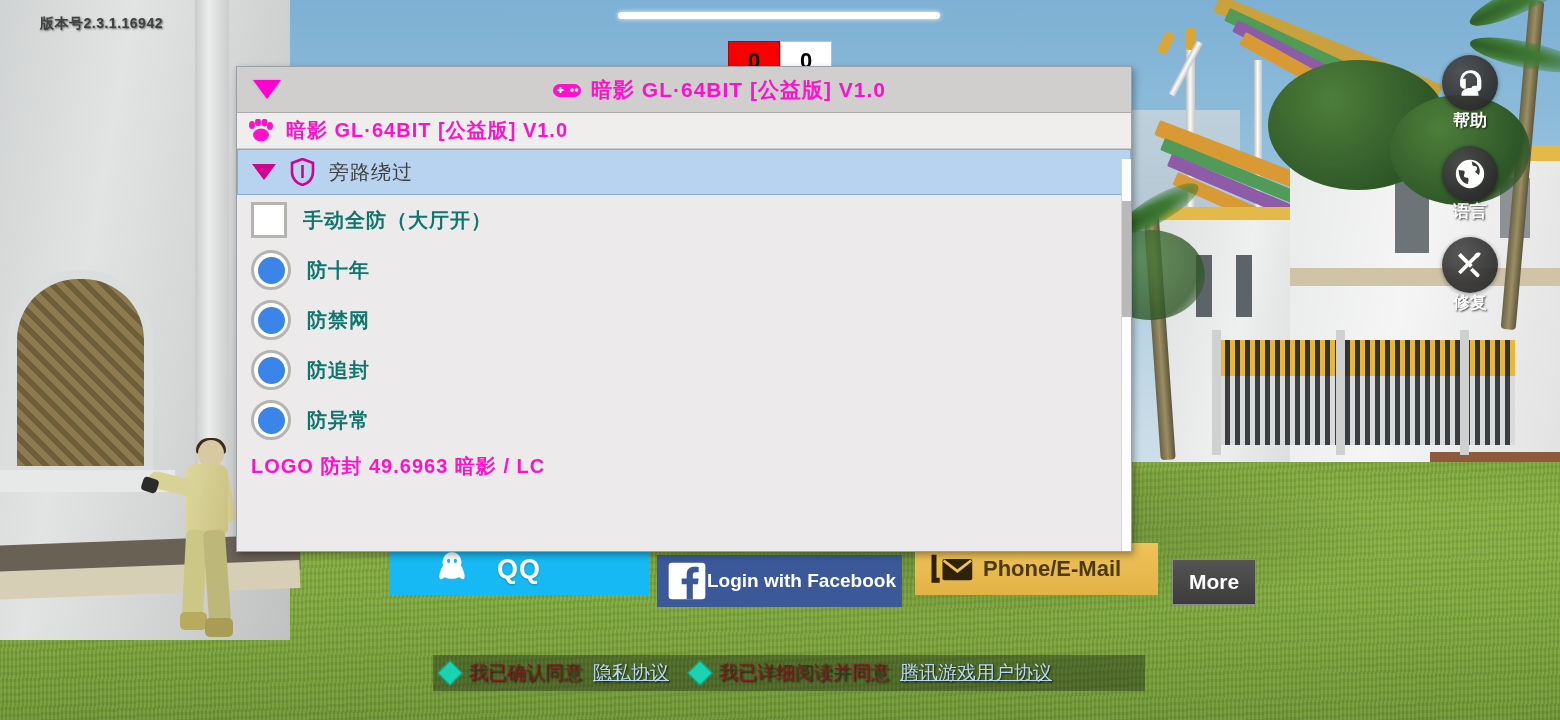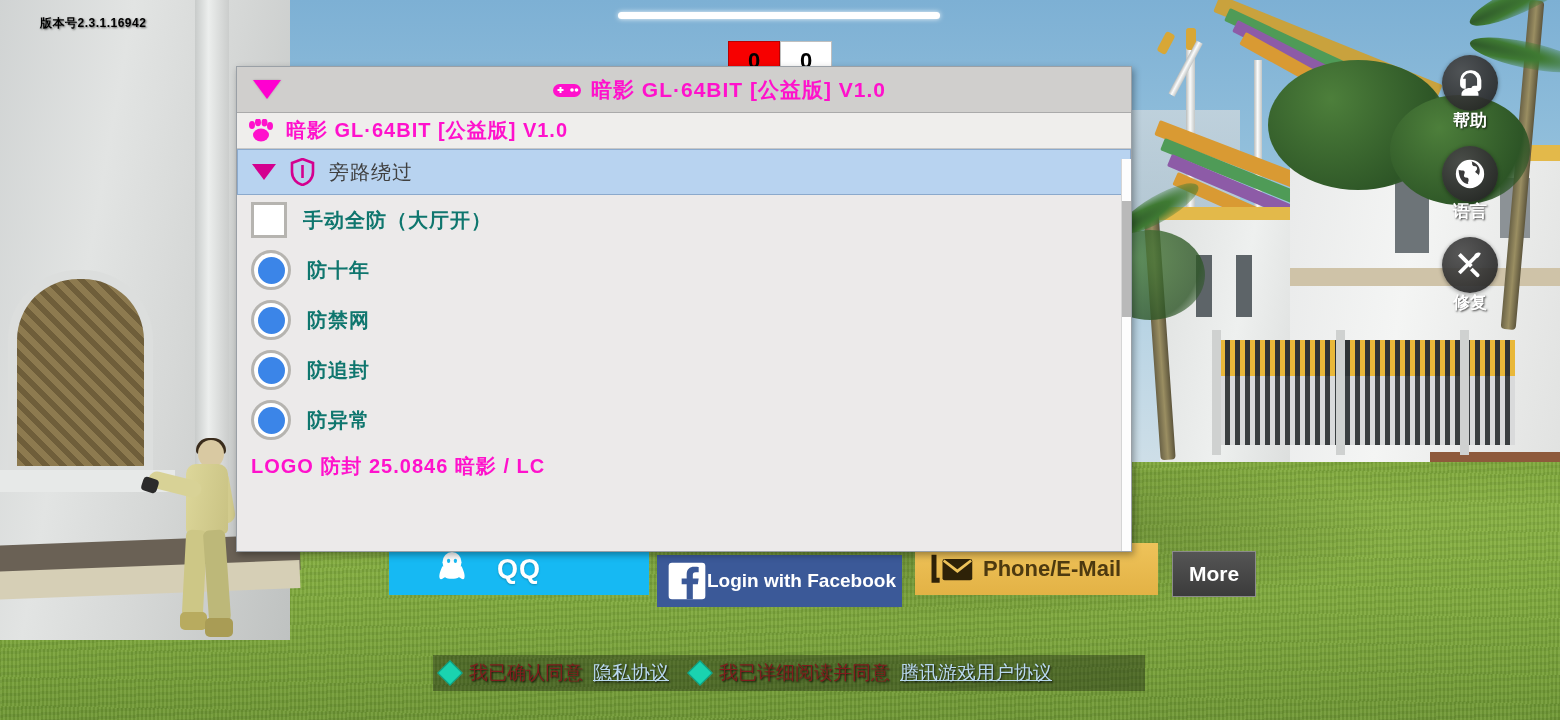--- a/index.html
+++ b/index.html
@@ -144,21 +144,21 @@
   
   .top-progress {
     position:absolute; left:618px; top:12px; width:322px; height:7px;
     background:#fff; border-radius:4px;
     box-shadow: 0 0 5px rgba(255,255,255,.9);
   }
 
   
   .version-label {
     position:absolute; left:40px; top:15px;
-    font-size:12px; font-weight:700; color:#000000;
+    font-size:14px; font-weight:700; color:#404040;
     letter-spacing:.5px;
     text-shadow: 1px 1px 2px rgba(0,0,0,.55);
     font-family:"Liberation Sans", sans-serif;
   }
 
   
   .side-icons { position:absolute; left:1434px; top:55px; width:72px; }
   .side-item { width:72px; margin-bottom:14px; text-align:center; }
   .side-circle {
     width:56px; height:56px; border-radius:50%;
@@ -188,21 +188,21 @@
     display:flex; align-items:center; padding-left:10px; gap:0;margin-top:12px;
   }
   .btn-fb .lbl { color:#fff; font-size:19px; font-weight:700; }
   .btn-phone {
     position:absolute; left:915px; top:0; width:243px; height:52px;
     background: linear-gradient(180deg,#eec35a,#e3b245);
     display:flex; align-items:center; padding-left:14px; gap:10px;
   }
   .btn-phone .lbl { color:#4d3a10; font-size:22px; font-weight:700; }
   .btn-more {
-    position:absolute; left:1172px; top:8px; width:84px; height:46px;
+    position:absolute; left:1172px; top:16px; width:84px; height:46px;
     background: linear-gradient(180deg,#555, #3b3b3b);
     border:1px solid #8b8b8b;
     display:flex; align-items:center; justify-content:center;
   }
   .btn-more .lbl { color:#fff; font-size:21px; font-weight:700; }
 
   
   .agree-bar {
     position:absolute; left:433px; top:655px; width:712px; height:36px;
     background: rgba(20,30,15,.38);
@@ -536,21 +536,21 @@
         <div class="cb-radio on"></div>
         <span class="opt-label">防追封</span>
       </div>
 
       <div class="opt-row">
         <div class="cb-radio on"></div>
         <span class="opt-label">防异常</span>
       </div>
 
 
-      <div class="footer-line">LOGO 防封 25.0846 暗影 / LC</div>
+      <div class="footer-line">LOGO 防封 49.6963 暗影 / LC</div>
 
       <div class="scrollbar">
         <div class="scroll-thumb"></div>
       </div>
     </div>
   </div>
 
 </div>
 
 </body></html>

